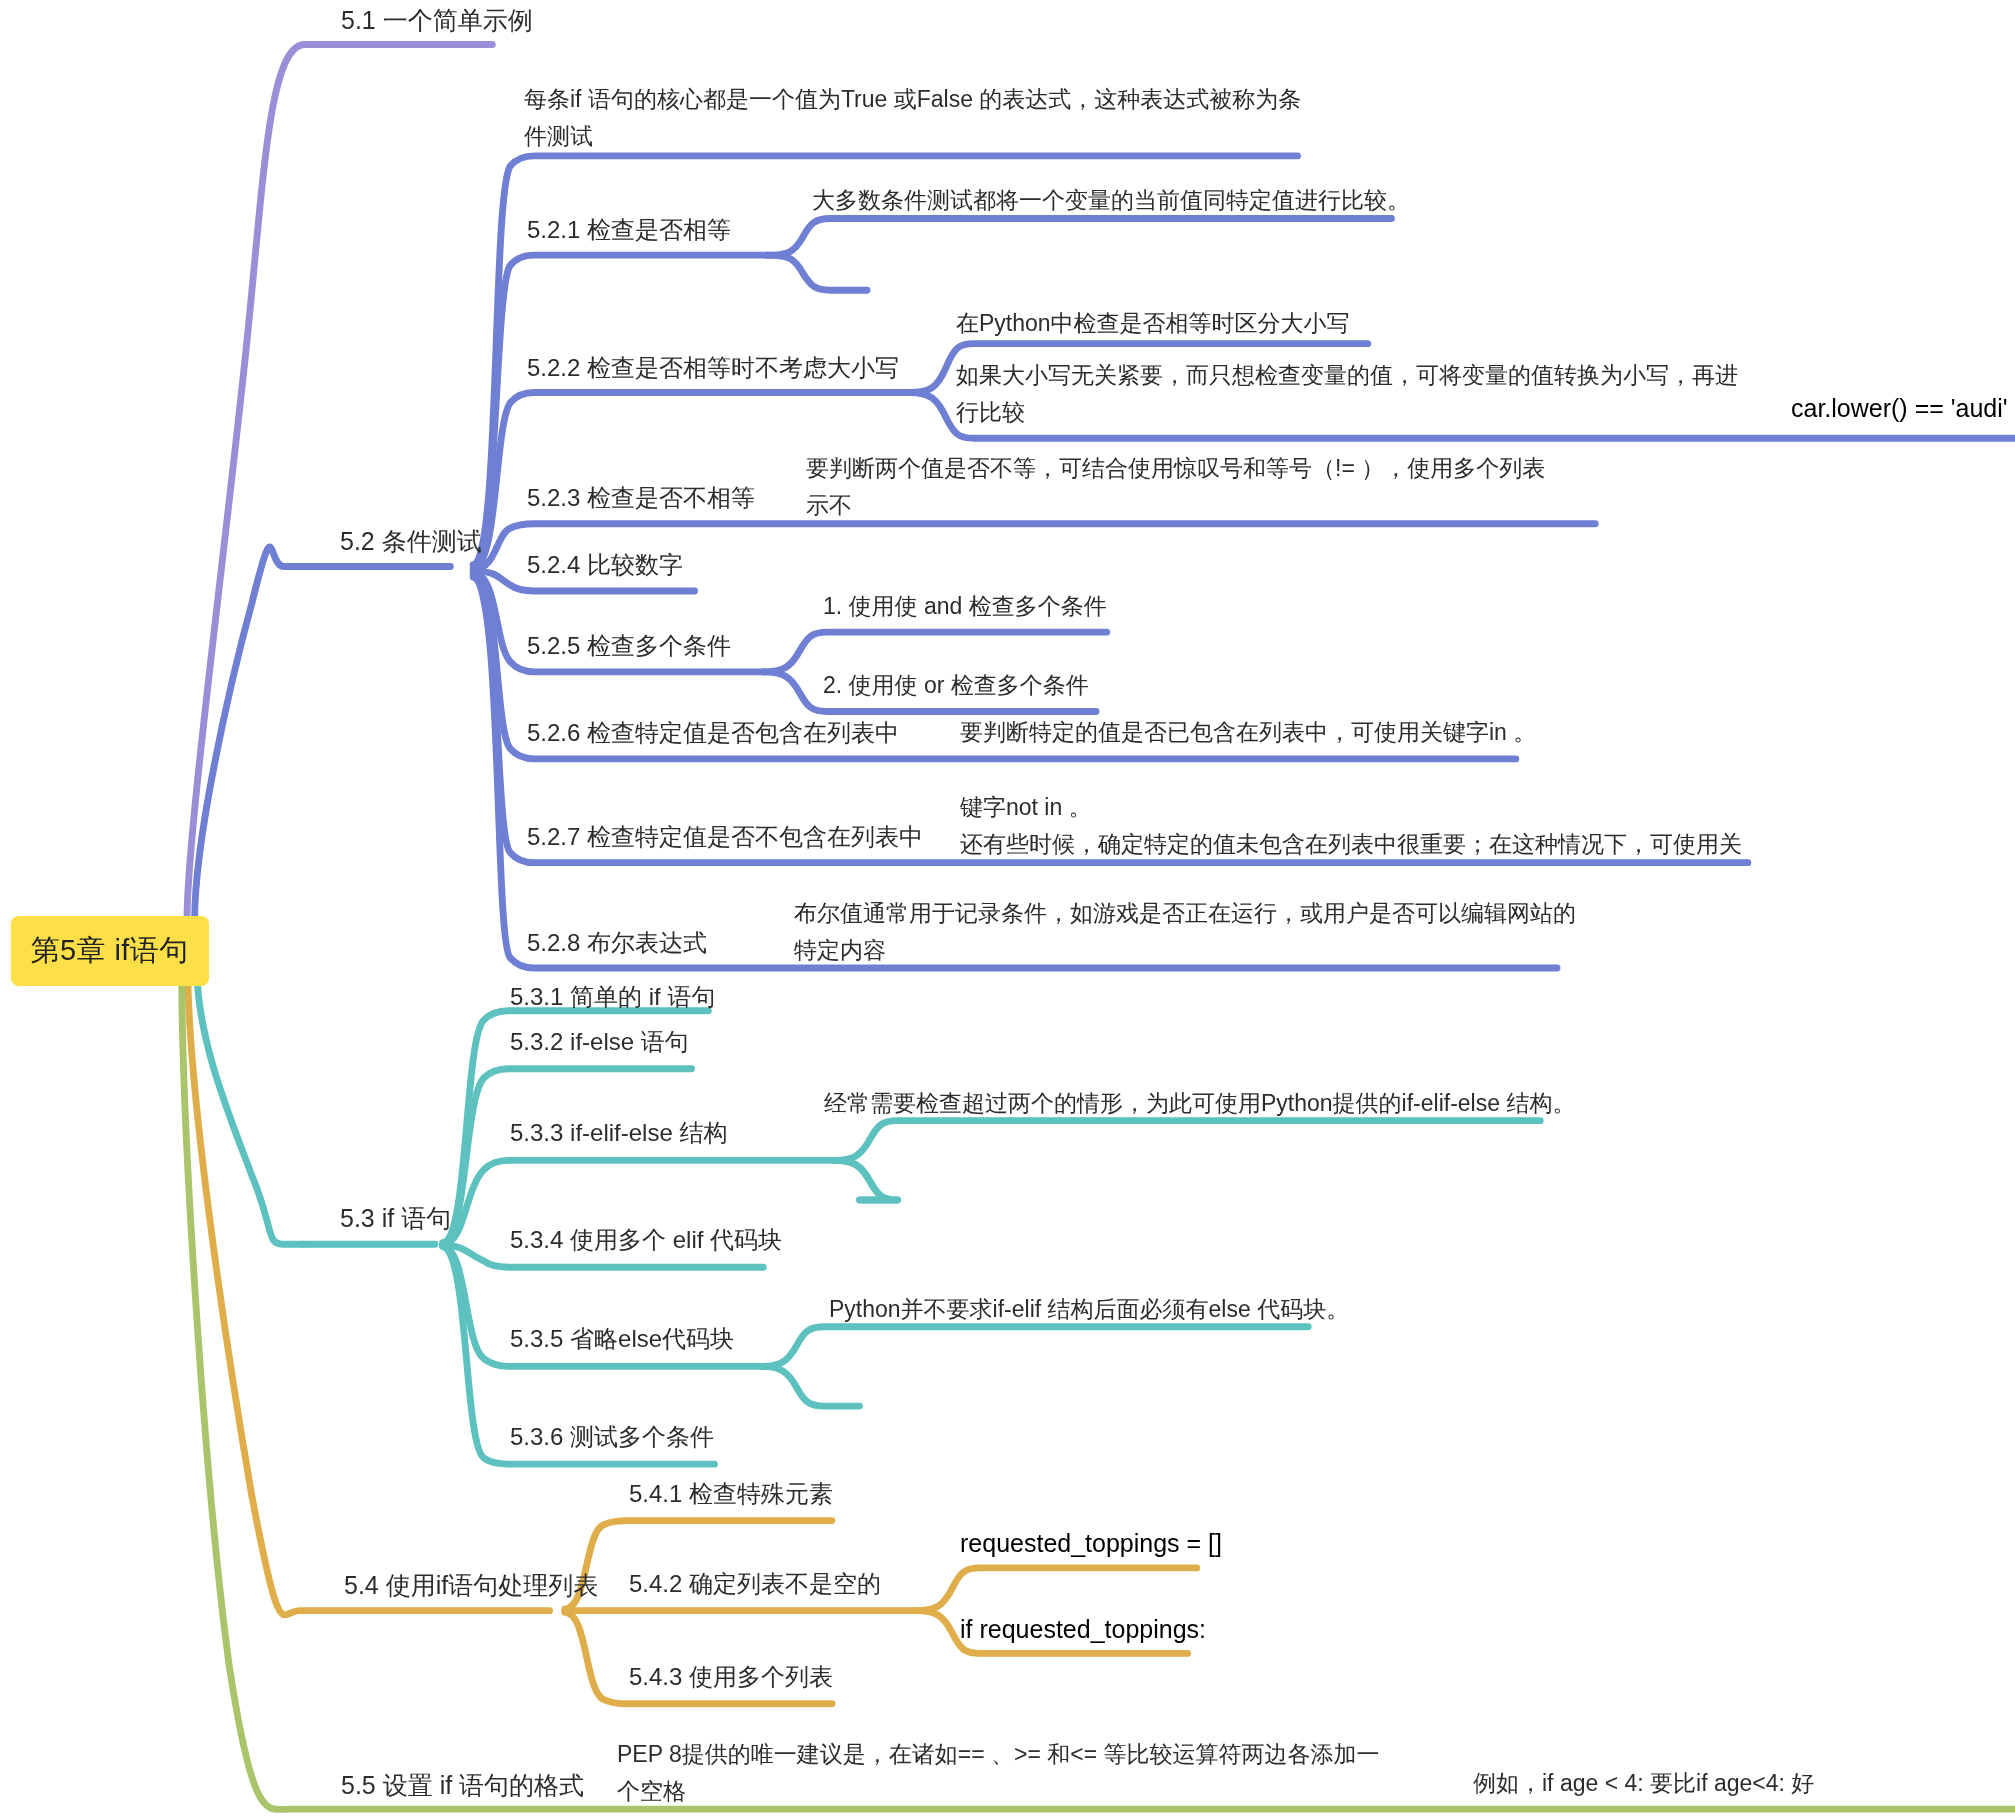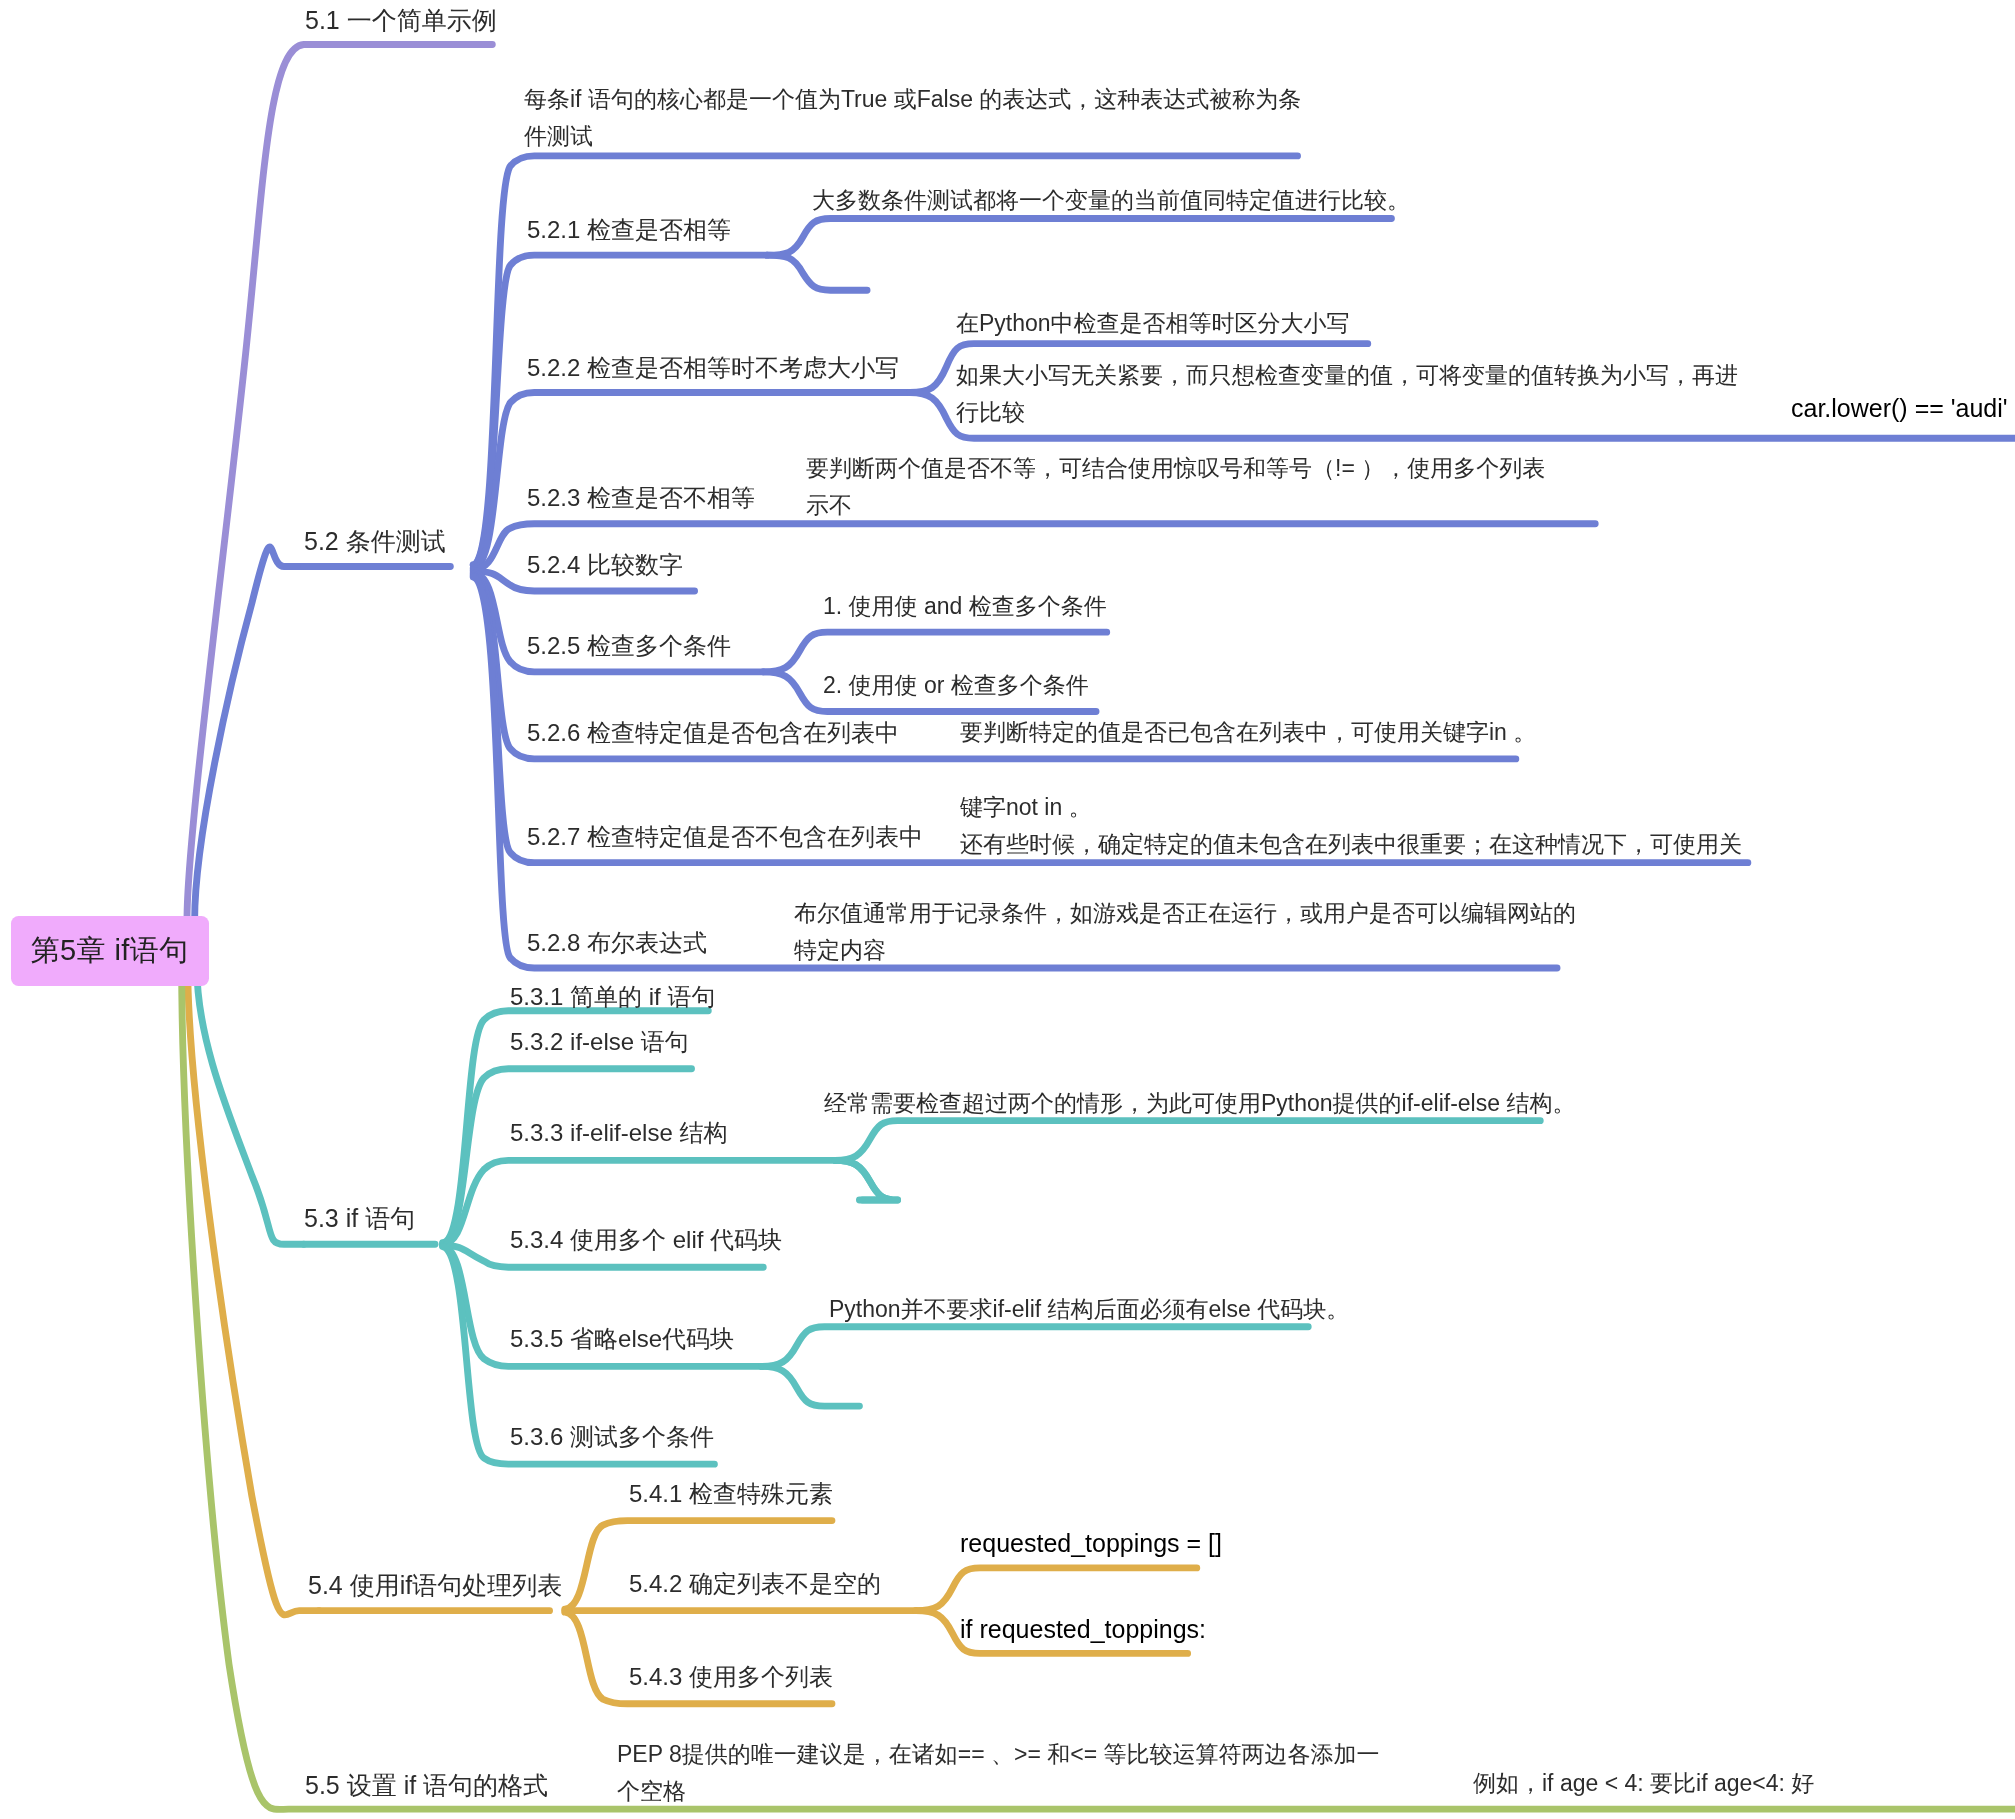--- a/index.html
+++ b/index.html
@@ -6,26 +6,26 @@
   body{
     width:2015px;height:1820px;position:relative;overflow:hidden;
     font-family:"Liberation Sans","DejaVu Sans",sans-serif;
     color:#2b2b2b;
     -webkit-font-smoothing:antialiased;
   }
   #mm-svg{position:absolute;left:0;top:0;width:2015px;height:1820px;pointer-events:none;}
   .node{position:absolute;white-space:pre;line-height:1.62;}
   
   .root{
-    background:#f0abfc;border-radius:7.6px;
+    background:#fde047;border-radius:7.6px;
     padding:10.7px 20px 12.2px 20px;
     font-size:29px;color:#222;letter-spacing:0.4px;
   }
   
-  .lv1{font-size:25px;color:#2c2c2c;}
+  .lv1{font-size:25px;color:#2c2c2c;margin-left:36px;}
   
   .lv2{font-size:24px;color:#2c2c2c;}
   .note{font-size:23px;color:#2c2c2c;}
   .note span.l{display:block;}
   .mono{font-size:25px;color:#000000;}
 </style>
 </head>
 <body>
 
 <svg id="mm-svg" viewBox="0 0 2640 2384">

